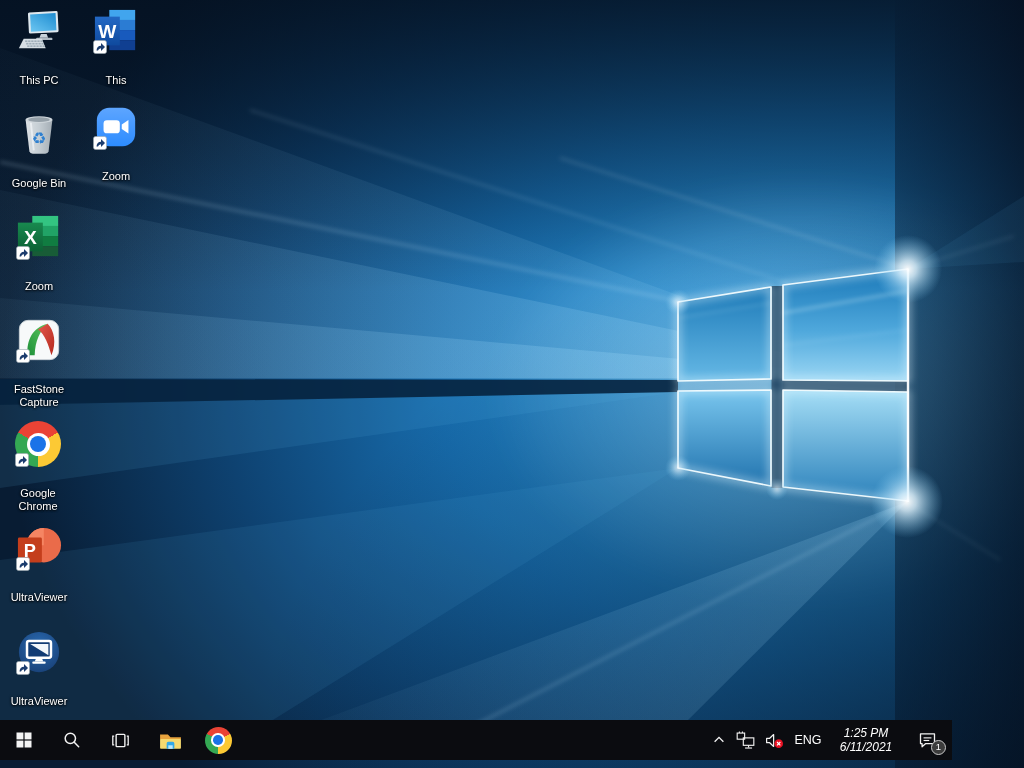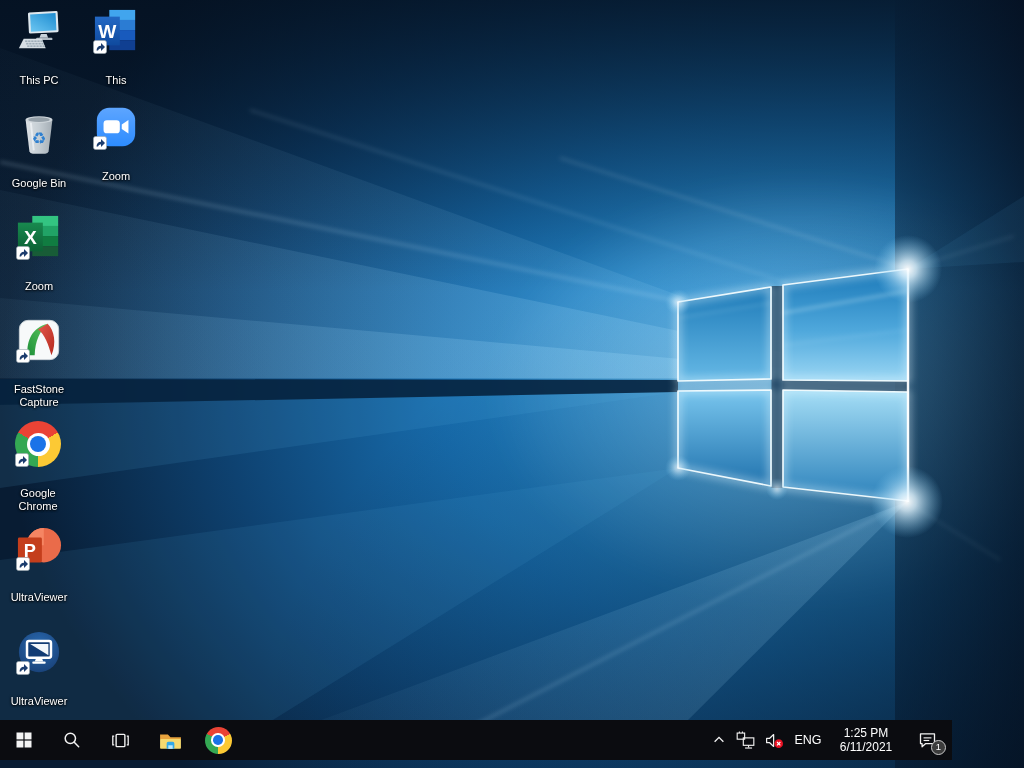--- a/index.html
+++ b/index.html
@@ -27,21 +27,21 @@
            display:flex;align-items:stretch;z-index:5;}
   .tb-left{display:flex;}
   .tb-btn{width:48px;height:40px;border:none;background:transparent;display:flex;
           align-items:center;justify-content:center;padding:0;cursor:pointer;}
   .tb-btn.explorer{margin-left:2px;}
   .tb-right{margin-left:auto;display:flex;align-items:center;padding-right:3px;}
   .tray-btn{height:40px;border:none;background:transparent;display:flex;align-items:center;
             justify-content:center;color:#fff;padding:0;cursor:pointer;}
   .w-chev{width:24px;}.w-net{width:28px;}.w-vol{width:30px;}
   .lang{width:38px;font-size:12.5px;color:#fff;font-family:"Liberation Sans",sans-serif;}
-  .clock{width:78px;flex-direction:column;line-height:14.5px;font-size:12px;color:#fff;}
+  .clock{width:78px;flex-direction:column;line-height:14.5px;font-size:12px;color:#fff;font-style:italic;}
   .clock div{width:100%;text-align:center;}
   .action{width:44px;position:relative;}
   .ac-badge{position:absolute;right:3px;bottom:5px;width:15px;height:15px;border-radius:50%;
             background:#3c3c3c;border:1px solid #c8c8c8;box-sizing:border-box;color:#fff;
             font-size:9.5px;line-height:12.5px;text-align:center;}
 </style>
 </head>
 <body>
 
 <svg width="0" height="0" style="position:absolute" aria-hidden="true">

